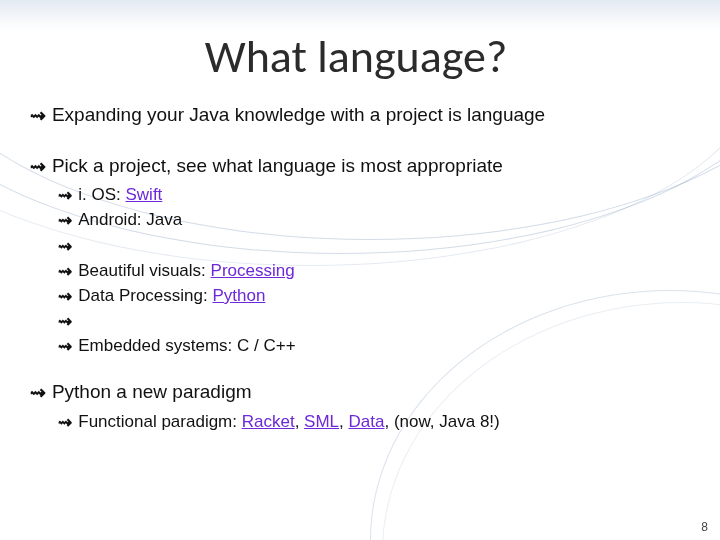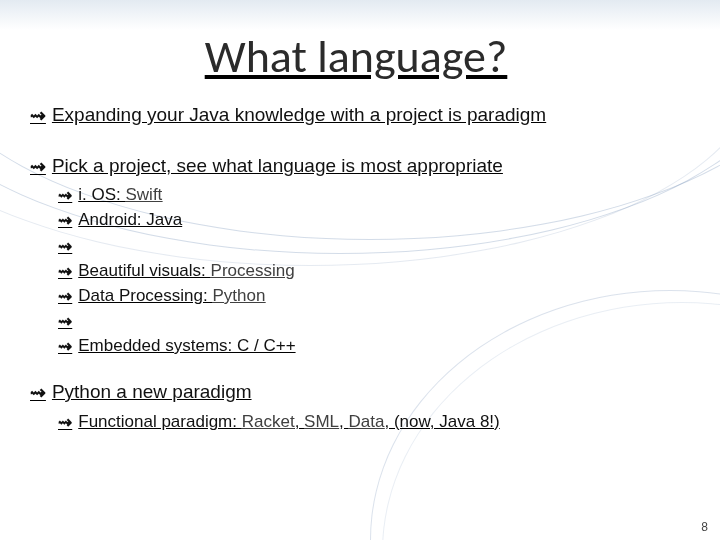--- a/index.html
+++ b/index.html
@@ -43,21 +43,20 @@
     position: absolute;
     border: 1px solid rgba(110,140,180,0.25);
     border-radius: 50%;
     width: 600px; height: 500px;
   }
   .barc.b2 { bottom: -12px; right: -12px; border-color: rgba(110,140,180,0.15); }
   .slide {
     position: relative;
     padding: 20px 38px 12px 30px;
     height: 100%;
-    text-decoration: underline;
   }
   .title {
     font-family: "Segoe UI Light", "Segoe UI", Calibri, Arial, sans-serif;
     font-size: 46px;
     font-weight: 300;
     color: #2b2b2b;
     text-align: center;
     margin: 8px 0 20px 0;
   }
   .bullet-l1 {
@@ -78,21 +77,21 @@
   }
   .bullet-icon {
     font-weight: bold;
     color: #111;
     flex: 0 0 auto;
     font-size: 17px;
     line-height: 1.3;
   }
   .bullet-l1 .bullet-icon { font-size: 19px; }
   .link {
-    color: #404040;
+    color: #6d28d9;
     text-decoration: underline;
   }
   .gap { height: 14px; }
   .pagenum {
     position: absolute;
     right: 12px;
     bottom: 6px;
     font-size: 12px;
     color: #444;
   }
@@ -109,21 +108,21 @@
 <div class="bottom-arcs">
   <div class="barc"></div>
     <div class="barc b2"></div>
 </div>
 
 <div class="slide">
   <h1 class="title">What language?</h1>
 
   <div class="bullet-l1">
     <span class="bullet-icon">⇝</span>
-    <span>Expanding your Java knowledge with a project is paradigm</span>
+    <span>Expanding your Java knowledge with a project is language</span>
   </div>
 
   <div class="gap"></div>
 
   <div class="bullet-l1">
     <span class="bullet-icon">⇝</span>
     <span>Pick a project, see what language is most appropriate</span>
   </div>
 
   <div class="bullet-l2">

